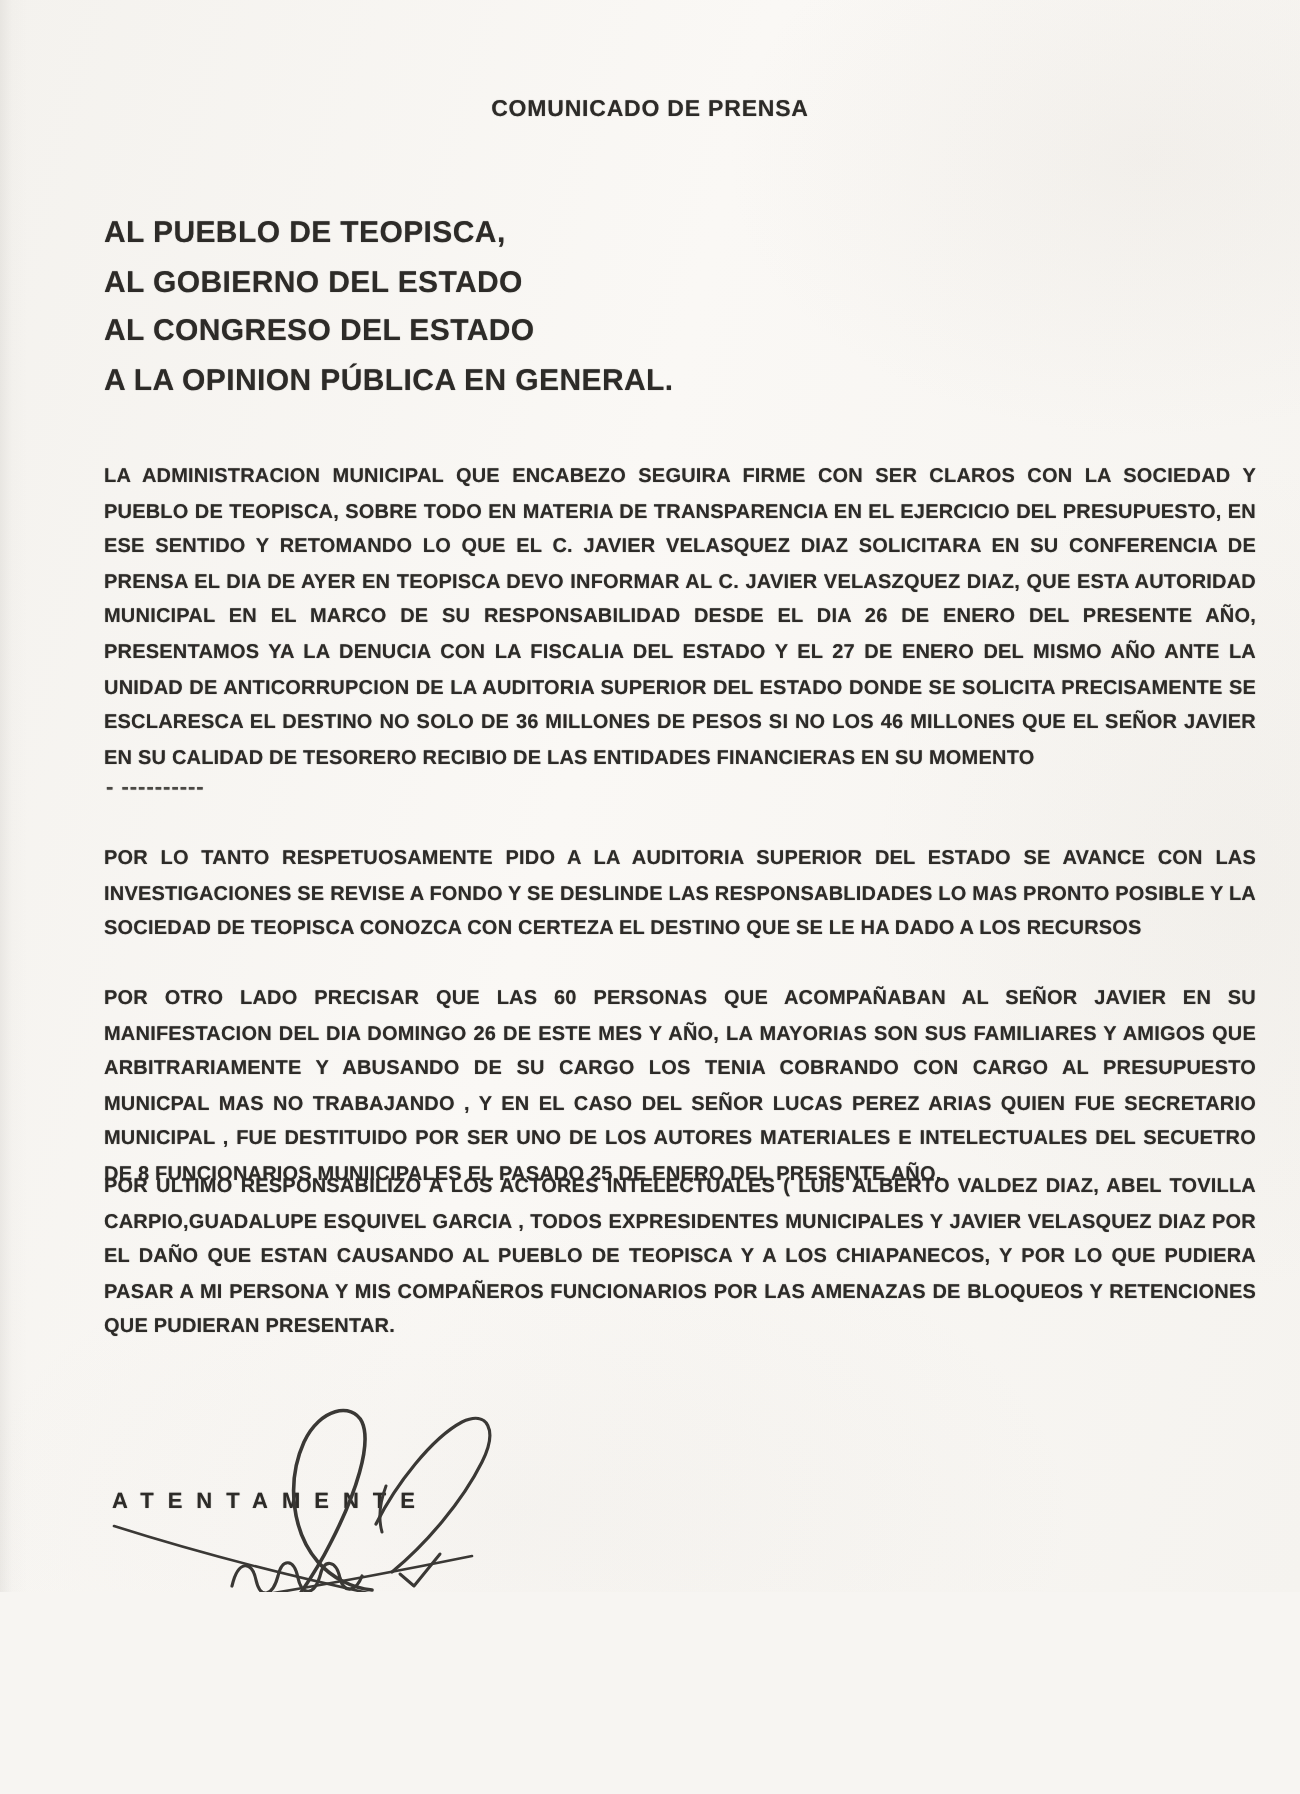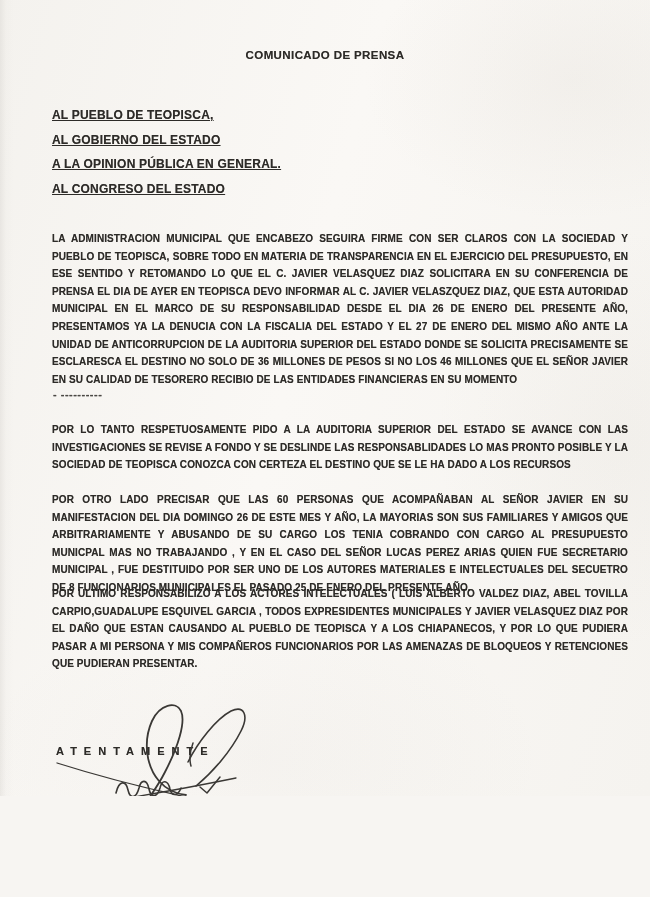--- a/index.html
+++ b/index.html
@@ -41,23 +41,22 @@
     letter-spacing: 0.4px;
   }
   .salutation {
     position: absolute;
     top: 108px;
     left: 52px;
     right: 26px;
   }
   .sal-line {
     height: 24.5px;
-    font-size: 12px;
+    font-size: 15px;
     letter-spacing: 0.2px;
-    text-decoration: underline;
   }
   .para {
     position: absolute;
     left: 52px;
     width: 576px;
     margin: 0;
     font-size: 10px;
     line-height: 17.6px;
     letter-spacing: 0.1px;
     text-align: justify;
@@ -121,22 +120,22 @@
 </head>
 <body>
 
 <div class="page">
 
   <h1 class="title scan-text">COMUNICADO DE PRENSA</h1>
 
   <div class="salutation">
     <div class="sal-line scan-text">AL PUEBLO DE TEOPISCA,</div>
     <div class="sal-line scan-text">AL GOBIERNO DEL ESTADO</div>
+    <div class="sal-line scan-text">AL CONGRESO DEL ESTADO</div>
     <div class="sal-line scan-text">A LA OPINION PÚBLICA EN GENERAL.</div>
-    <div class="sal-line scan-text">AL CONGRESO DEL ESTADO</div>
   </div>
 
   <p class="para p1 scan-text">LA ADMINISTRACION MUNICIPAL QUE ENCABEZO SEGUIRA FIRME CON SER CLAROS CON LA SOCIEDAD Y PUEBLO DE TEOPISCA, SOBRE TODO EN MATERIA DE TRANSPARENCIA EN EL EJERCICIO DEL PRESUPUESTO, EN ESE SENTIDO Y RETOMANDO LO QUE EL C. JAVIER VELASQUEZ DIAZ SOLICITARA EN SU CONFERENCIA DE PRENSA EL DIA DE AYER EN TEOPISCA DEVO INFORMAR AL C. JAVIER VELASZQUEZ DIAZ, QUE ESTA AUTORIDAD MUNICIPAL EN EL MARCO DE SU RESPONSABILIDAD DESDE EL DIA 26 DE ENERO DEL PRESENTE AÑO, PRESENTAMOS YA LA DENUCIA CON LA FISCALIA DEL ESTADO Y EL 27 DE ENERO DEL MISMO AÑO ANTE LA UNIDAD DE ANTICORRUPCION DE LA AUDITORIA SUPERIOR DEL ESTADO DONDE SE SOLICITA PRECISAMENTE SE ESCLARESCA EL DESTINO NO SOLO DE 36 MILLONES DE PESOS SI NO LOS 46 MILLONES QUE EL SEÑOR JAVIER EN SU CALIDAD DE TESORERO RECIBIO DE LAS ENTIDADES FINANCIERAS EN SU MOMENTO</p>
 
   <div class="divider scan-text">- ----------</div>
 
   <p class="para p2 scan-text">POR LO TANTO RESPETUOSAMENTE PIDO A LA AUDITORIA SUPERIOR DEL ESTADO SE AVANCE CON LAS INVESTIGACIONES SE REVISE A FONDO Y SE DESLINDE LAS RESPONSABLIDADES LO MAS PRONTO POSIBLE Y LA SOCIEDAD DE TEOPISCA CONOZCA CON CERTEZA EL DESTINO QUE SE LE HA DADO A LOS RECURSOS</p>
 
   <p class="para p3 scan-text">POR OTRO LADO PRECISAR QUE LAS 60 PERSONAS QUE ACOMPAÑABAN AL SEÑOR JAVIER EN SU MANIFESTACION DEL DIA DOMINGO 26 DE ESTE MES Y AÑO, LA MAYORIAS SON SUS FAMILIARES Y AMIGOS QUE ARBITRARIAMENTE Y ABUSANDO DE SU CARGO LOS TENIA COBRANDO CON CARGO AL PRESUPUESTO MUNICPAL MAS NO TRABAJANDO , Y EN EL CASO DEL SEÑOR LUCAS PEREZ ARIAS QUIEN FUE SECRETARIO MUNICIPAL , FUE DESTITUIDO POR SER UNO DE LOS AUTORES MATERIALES E INTELECTUALES DEL SECUETRO DE 8 FUNCIONARIOS MUNIICIPALES EL PASADO 25 DE ENERO DEL PRESENTE AÑO.</p>
 

